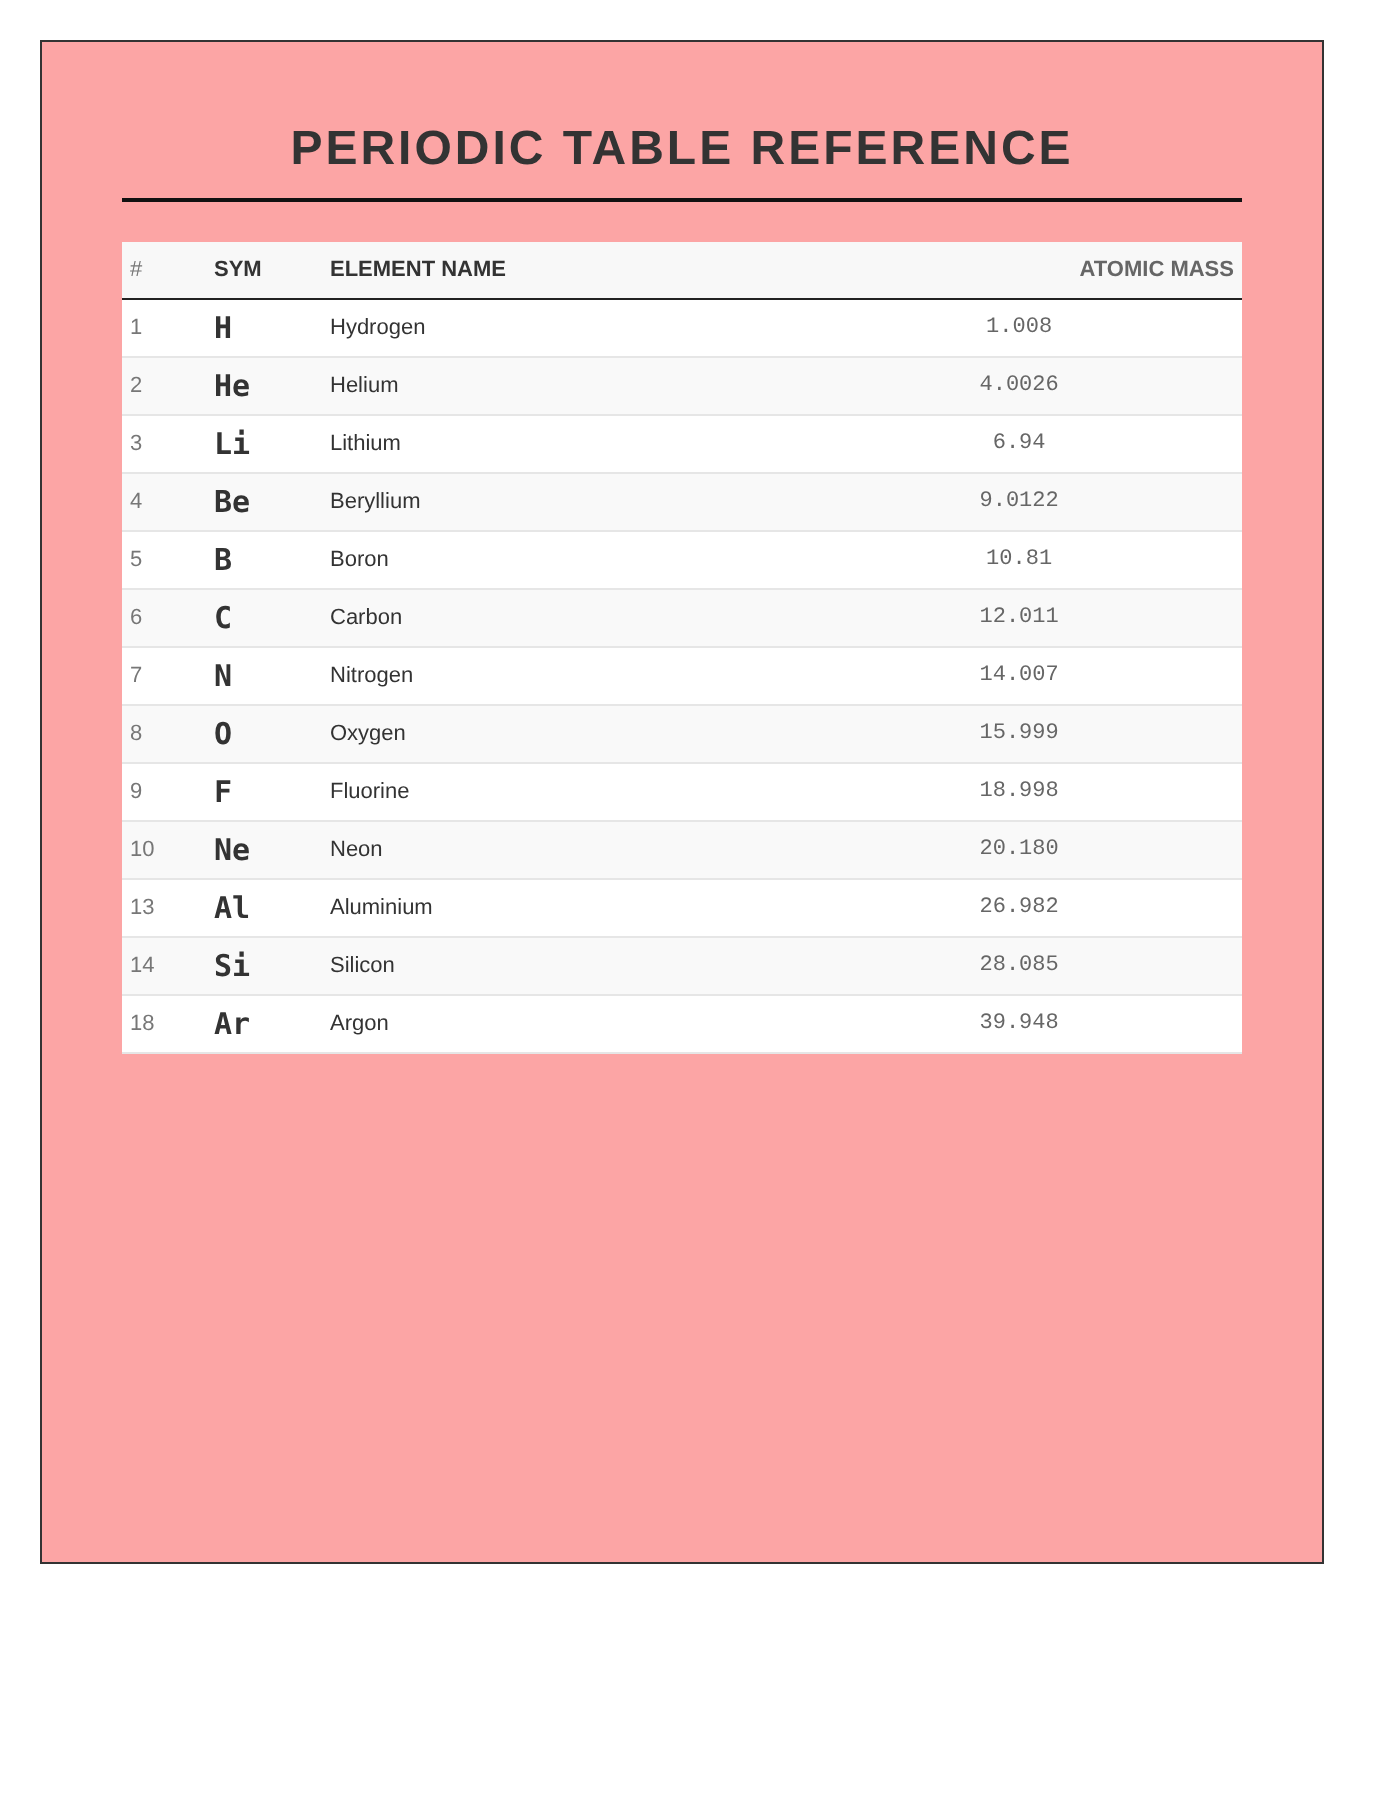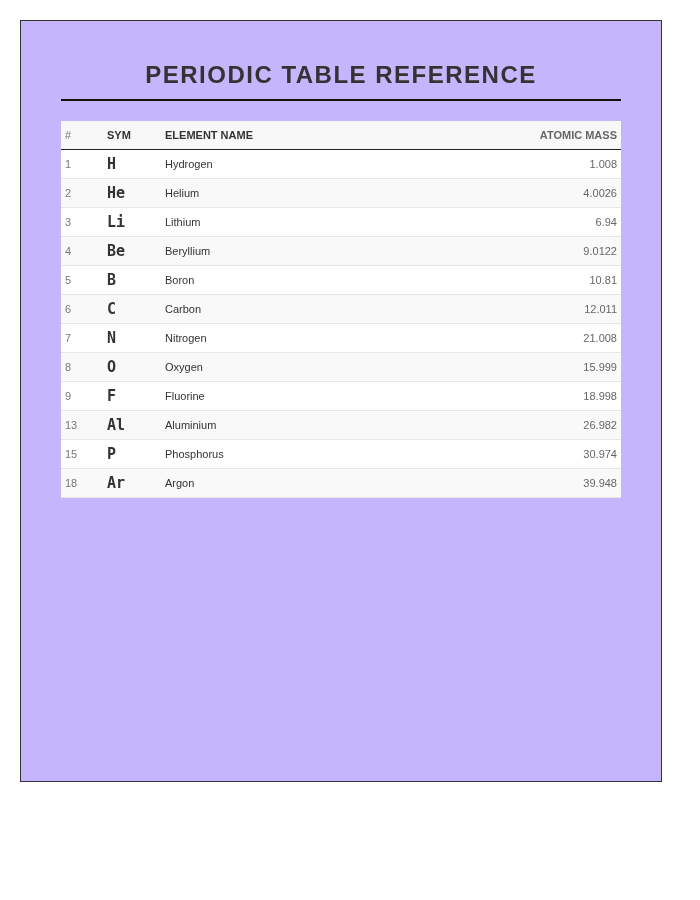--- a/index.html
+++ b/index.html
@@ -14,21 +14,21 @@
       font-family: "Liberation Sans", sans-serif;
       color: #333333;
     }
     .card {
       position: absolute;
       left: 20px;
       top: 20px;
       width: 640px;
       height: 760px;
       border: 1px solid #333333;
-      background: #c4b5fd;
+      background: #fca5a5;
       box-sizing: content-box;
     }
     .title {
       position: absolute;
       left: 40px;
       width: 560px;
       top: 40px;
       text-align: center;
       font-family: "Liberation Sans", sans-serif;
       font-weight: bold;
@@ -103,24 +103,25 @@
       font-family: "DejaVu Sans Mono", monospace;
       font-weight: bold;
       font-size: 15px !important;
       color: #333333;
     }
     td.cell-name {
       font-size: 11px;
       color: #333333;
     }
     td.cell-mass {
-      text-align: right;
+      text-align: center;
       padding-right: 4px !important;
       color: #666666 !important;
       font-size: 11px;
+      font-family: Liberation Mono, monospace;
     }
   </style>
 </head>
 <body>
 
 <div class="card">
   <h1 class="title">PERIODIC TABLE REFERENCE</h1>
   <div class="title-rule"></div>
 
   <table class="elements">
@@ -166,45 +167,51 @@
         <tr>
           <td class="cell-num">6</td>
           <td class="cell-sym">C</td>
           <td class="cell-name">Carbon</td>
           <td class="cell-mass">12.011</td>
         </tr>
         <tr>
           <td class="cell-num">7</td>
           <td class="cell-sym">N</td>
           <td class="cell-name">Nitrogen</td>
-          <td class="cell-mass">21.008</td>
+          <td class="cell-mass">14.007</td>
         </tr>
         <tr>
           <td class="cell-num">8</td>
           <td class="cell-sym">O</td>
           <td class="cell-name">Oxygen</td>
           <td class="cell-mass">15.999</td>
         </tr>
         <tr>
           <td class="cell-num">9</td>
           <td class="cell-sym">F</td>
           <td class="cell-name">Fluorine</td>
           <td class="cell-mass">18.998</td>
         </tr>
         <tr>
+          <td class="cell-num">10</td>
+          <td class="cell-sym">Ne</td>
+          <td class="cell-name">Neon</td>
+          <td class="cell-mass">20.180</td>
+        </tr>
+        <tr>
           <td class="cell-num">13</td>
           <td class="cell-sym">Al</td>
           <td class="cell-name">Aluminium</td>
           <td class="cell-mass">26.982</td>
         </tr>
         <tr>
-          <td class="cell-num">15</td>
-          <td class="cell-sym">P</td>
-          <td class="cell-name">Phosphorus</td>
-          <td class="cell-mass">30.974</td>
+          <td class="cell-num">14</td>
+          <td class="cell-sym">Si</td>
+          <td class="cell-name">Silicon</td>
+          <td class="cell-mass">28.085</td>
         </tr>
         <tr>
           <td class="cell-num">18</td>
           <td class="cell-sym">Ar</td>
           <td class="cell-name">Argon</td>
           <td class="cell-mass">39.948</td>
         </tr>
       </tbody>
   </table>
 </div>

